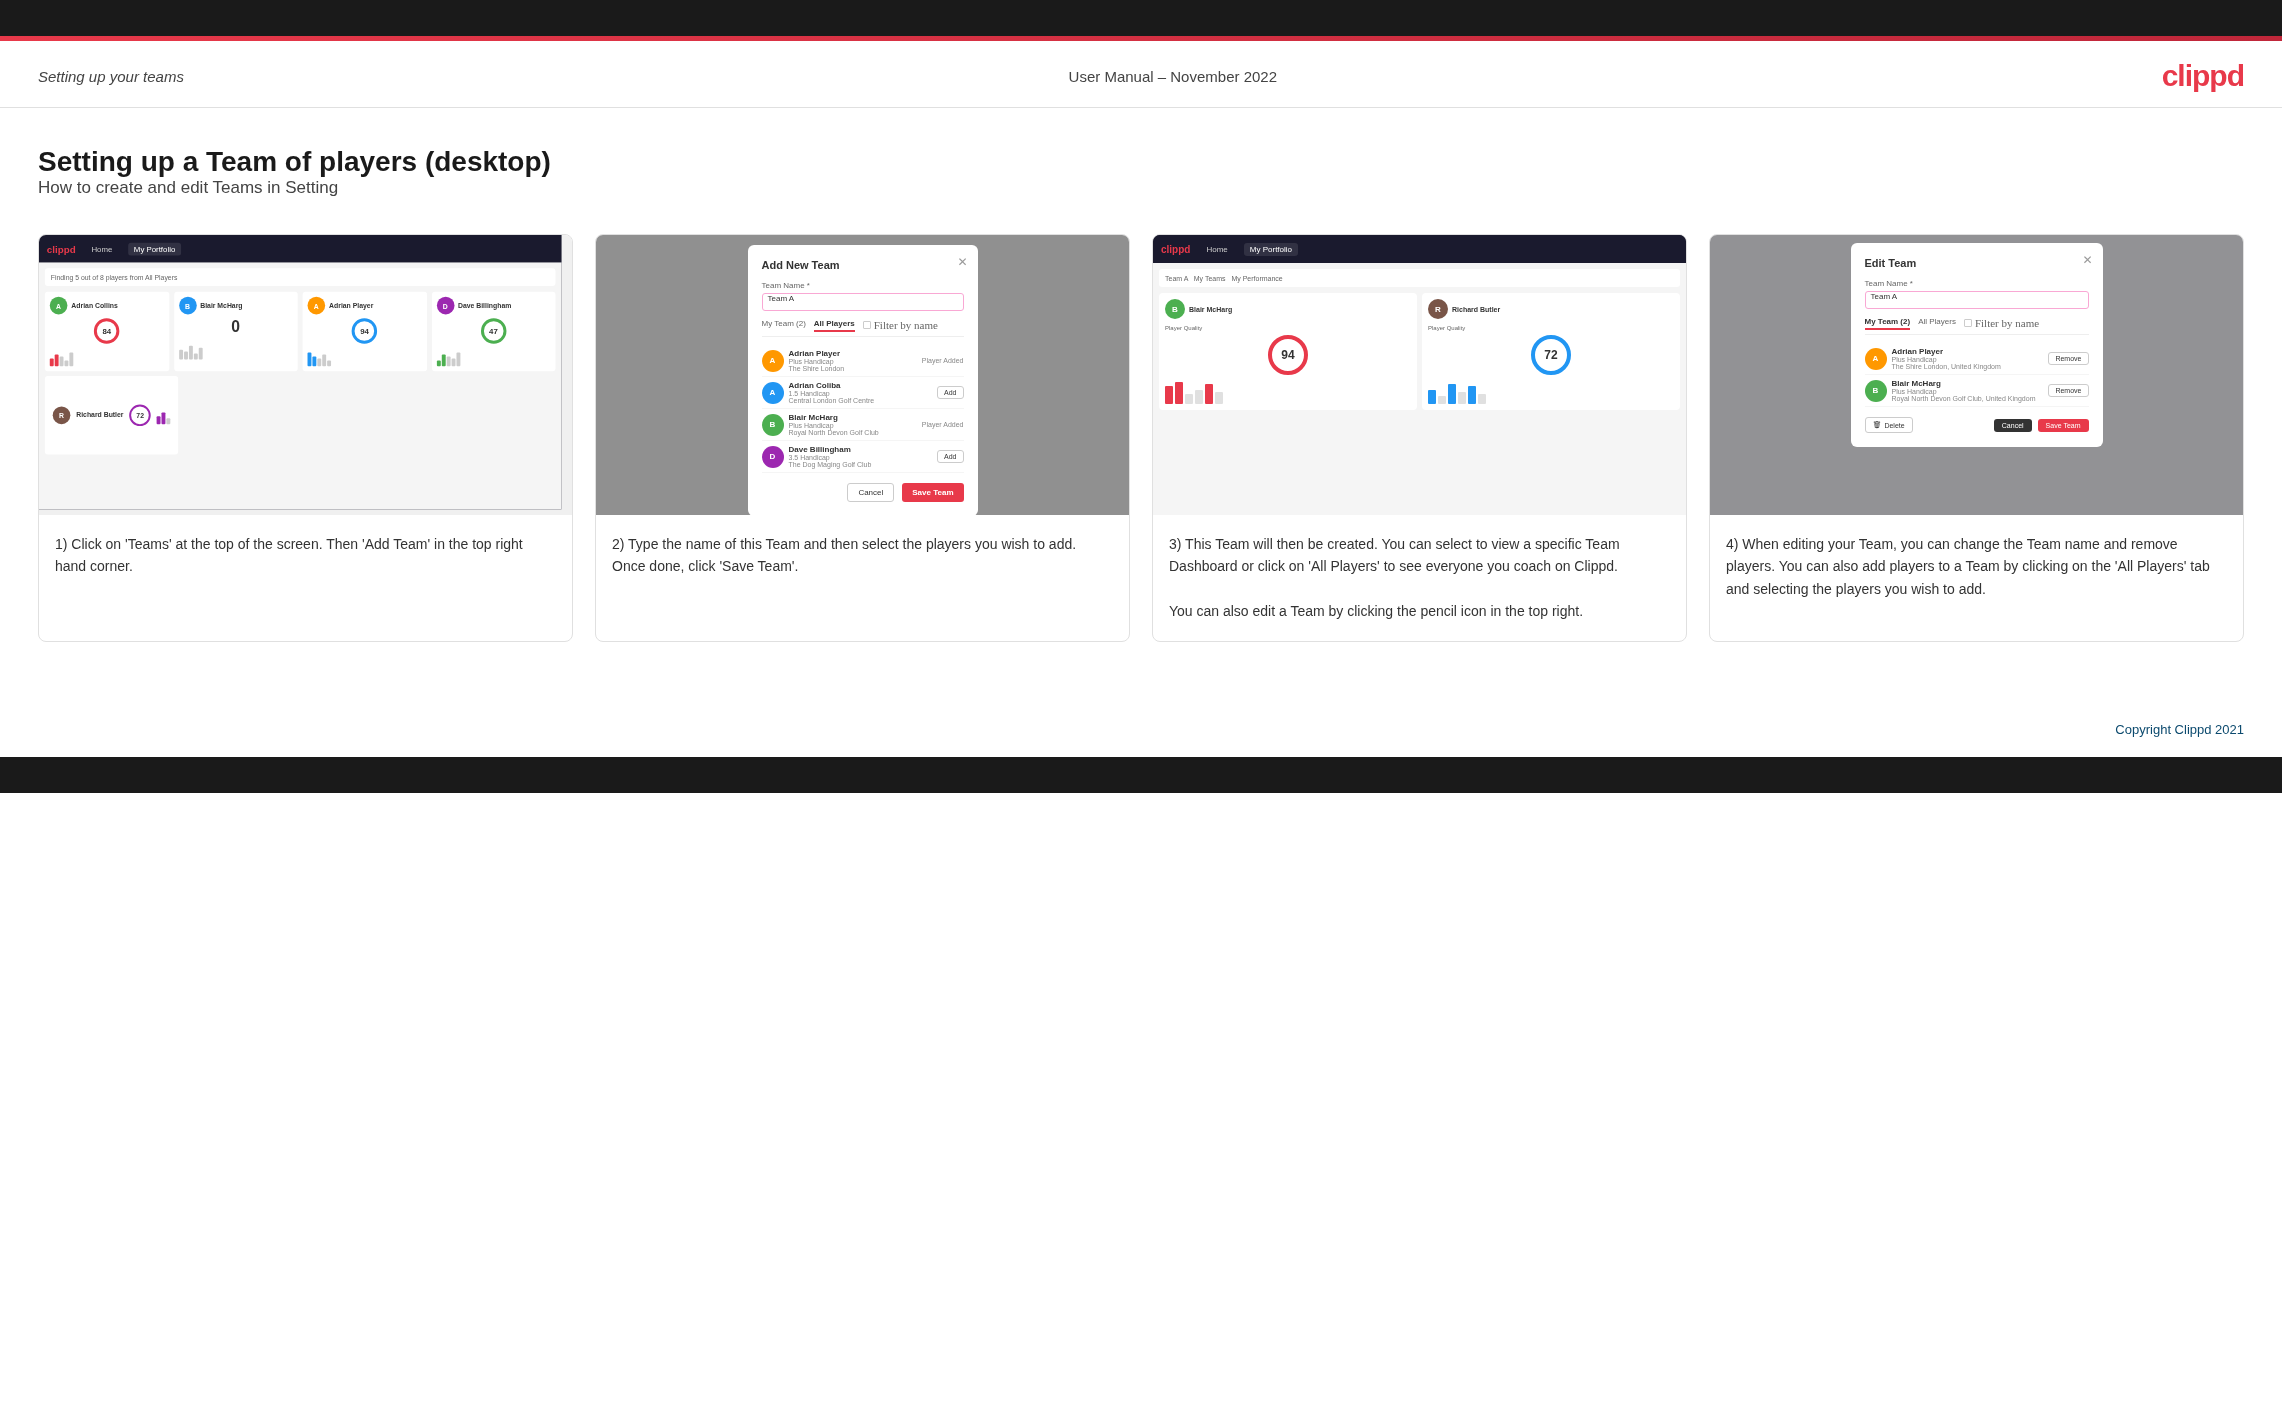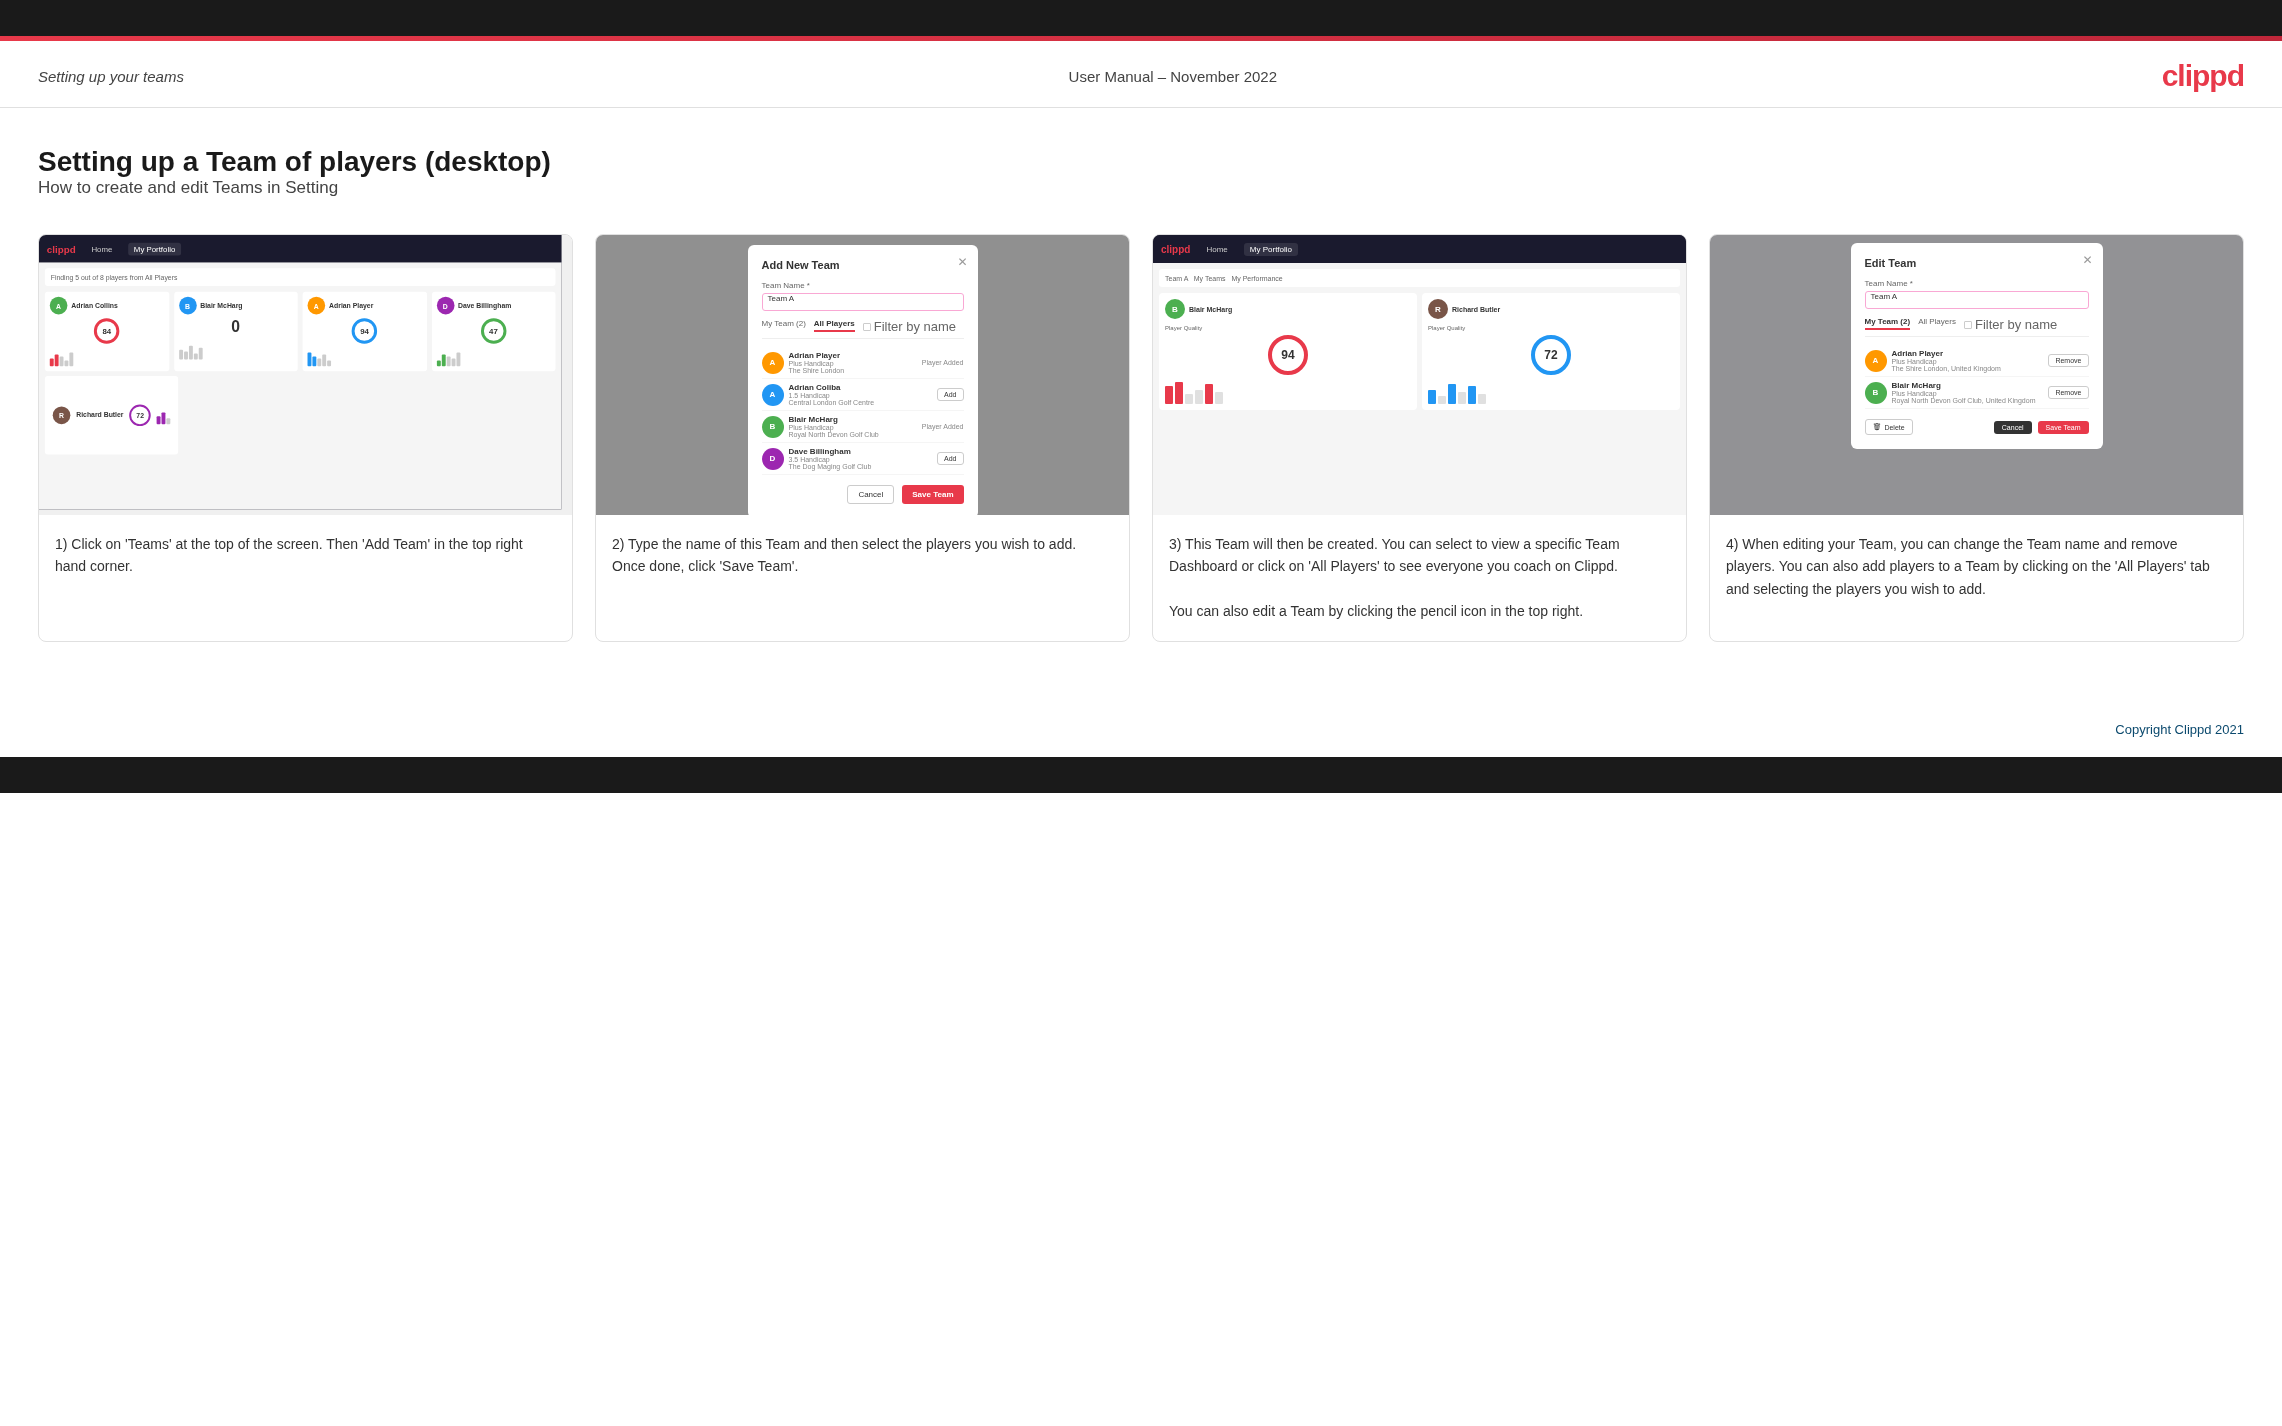--- a/index.html
+++ b/index.html
@@ -276,22 +276,23 @@
     }
     .mock-tab.active {
       color: #333;
       font-weight: bold;
       border-bottom: 2px solid #e8394a;
     }
     .mock-filter-check {
       display: flex;
       align-items: center;
       gap: 3px;
-      font-size: 13px;
+      font-size: 11px;
       color: #666;
+      font-family: Liberation Serif, serif;
     }
     .mock-player-list {
       max-height: 130px;
       overflow: hidden;
     }
     .mock-player-row {
       display: flex;
       align-items: center;
       padding: 4px 0;
       border-bottom: 1px solid #f5f5f5;

